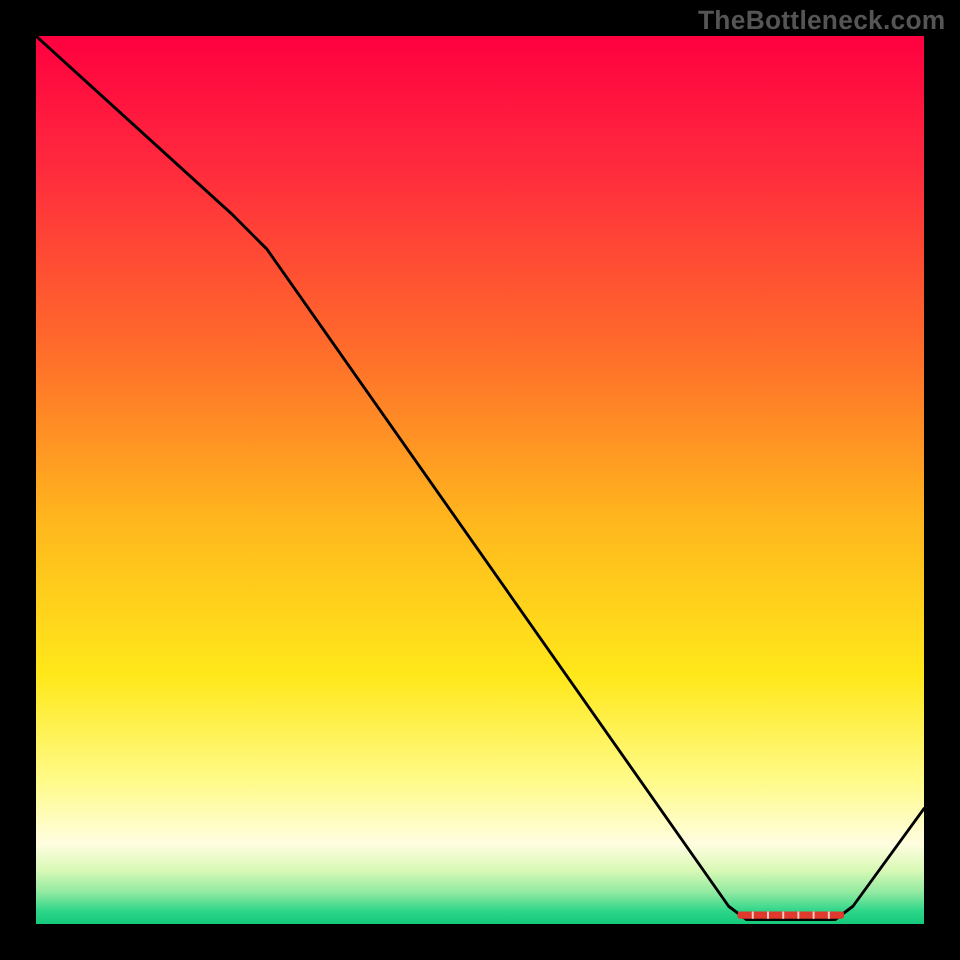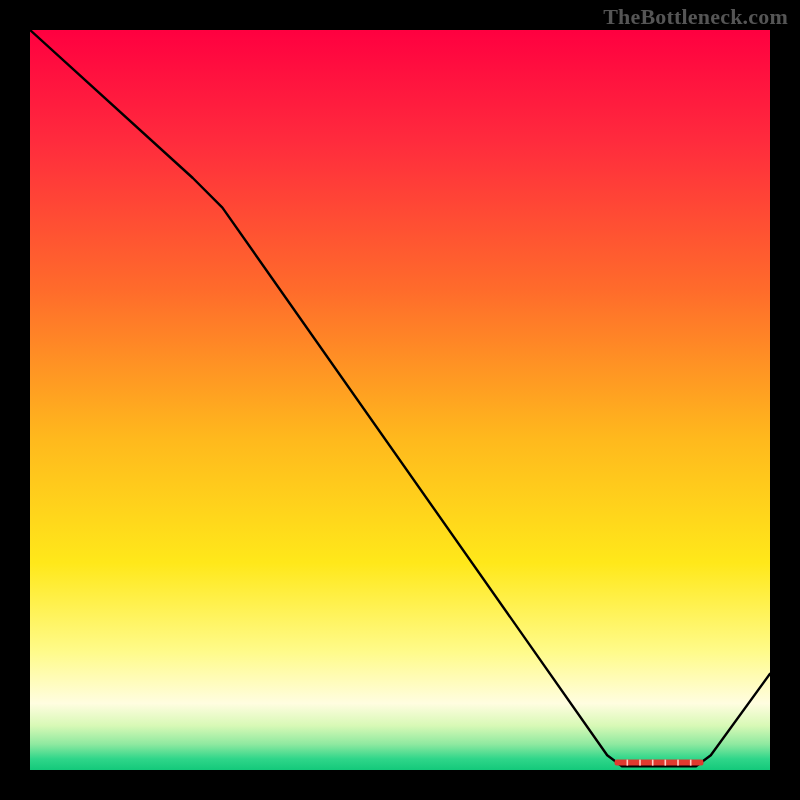--- a/index.html
+++ b/index.html
@@ -2,21 +2,21 @@
 <html><head>
 <meta charset="utf-8">
 <style>
   * { margin: 0; padding: 0; box-sizing: border-box; }
   html, body { width: 800px; height: 800px; background: #000; overflow: hidden; }
   .frame { position: relative; width: 800px; height: 800px; background: #000; }
   .watermark {
     position: absolute;
     top: 4px;
     right: 12px;
-    font-family: Liberation Serif, serif;
+    font-family: Liberation Sans, sans-serif;
     font-size: 22px;
     font-weight: 600;
     color: #555;
     letter-spacing: 0.2px;
   }
   .plot {
     position: absolute;
     left: 30px;
     top: 30px;
     width: 740px;

